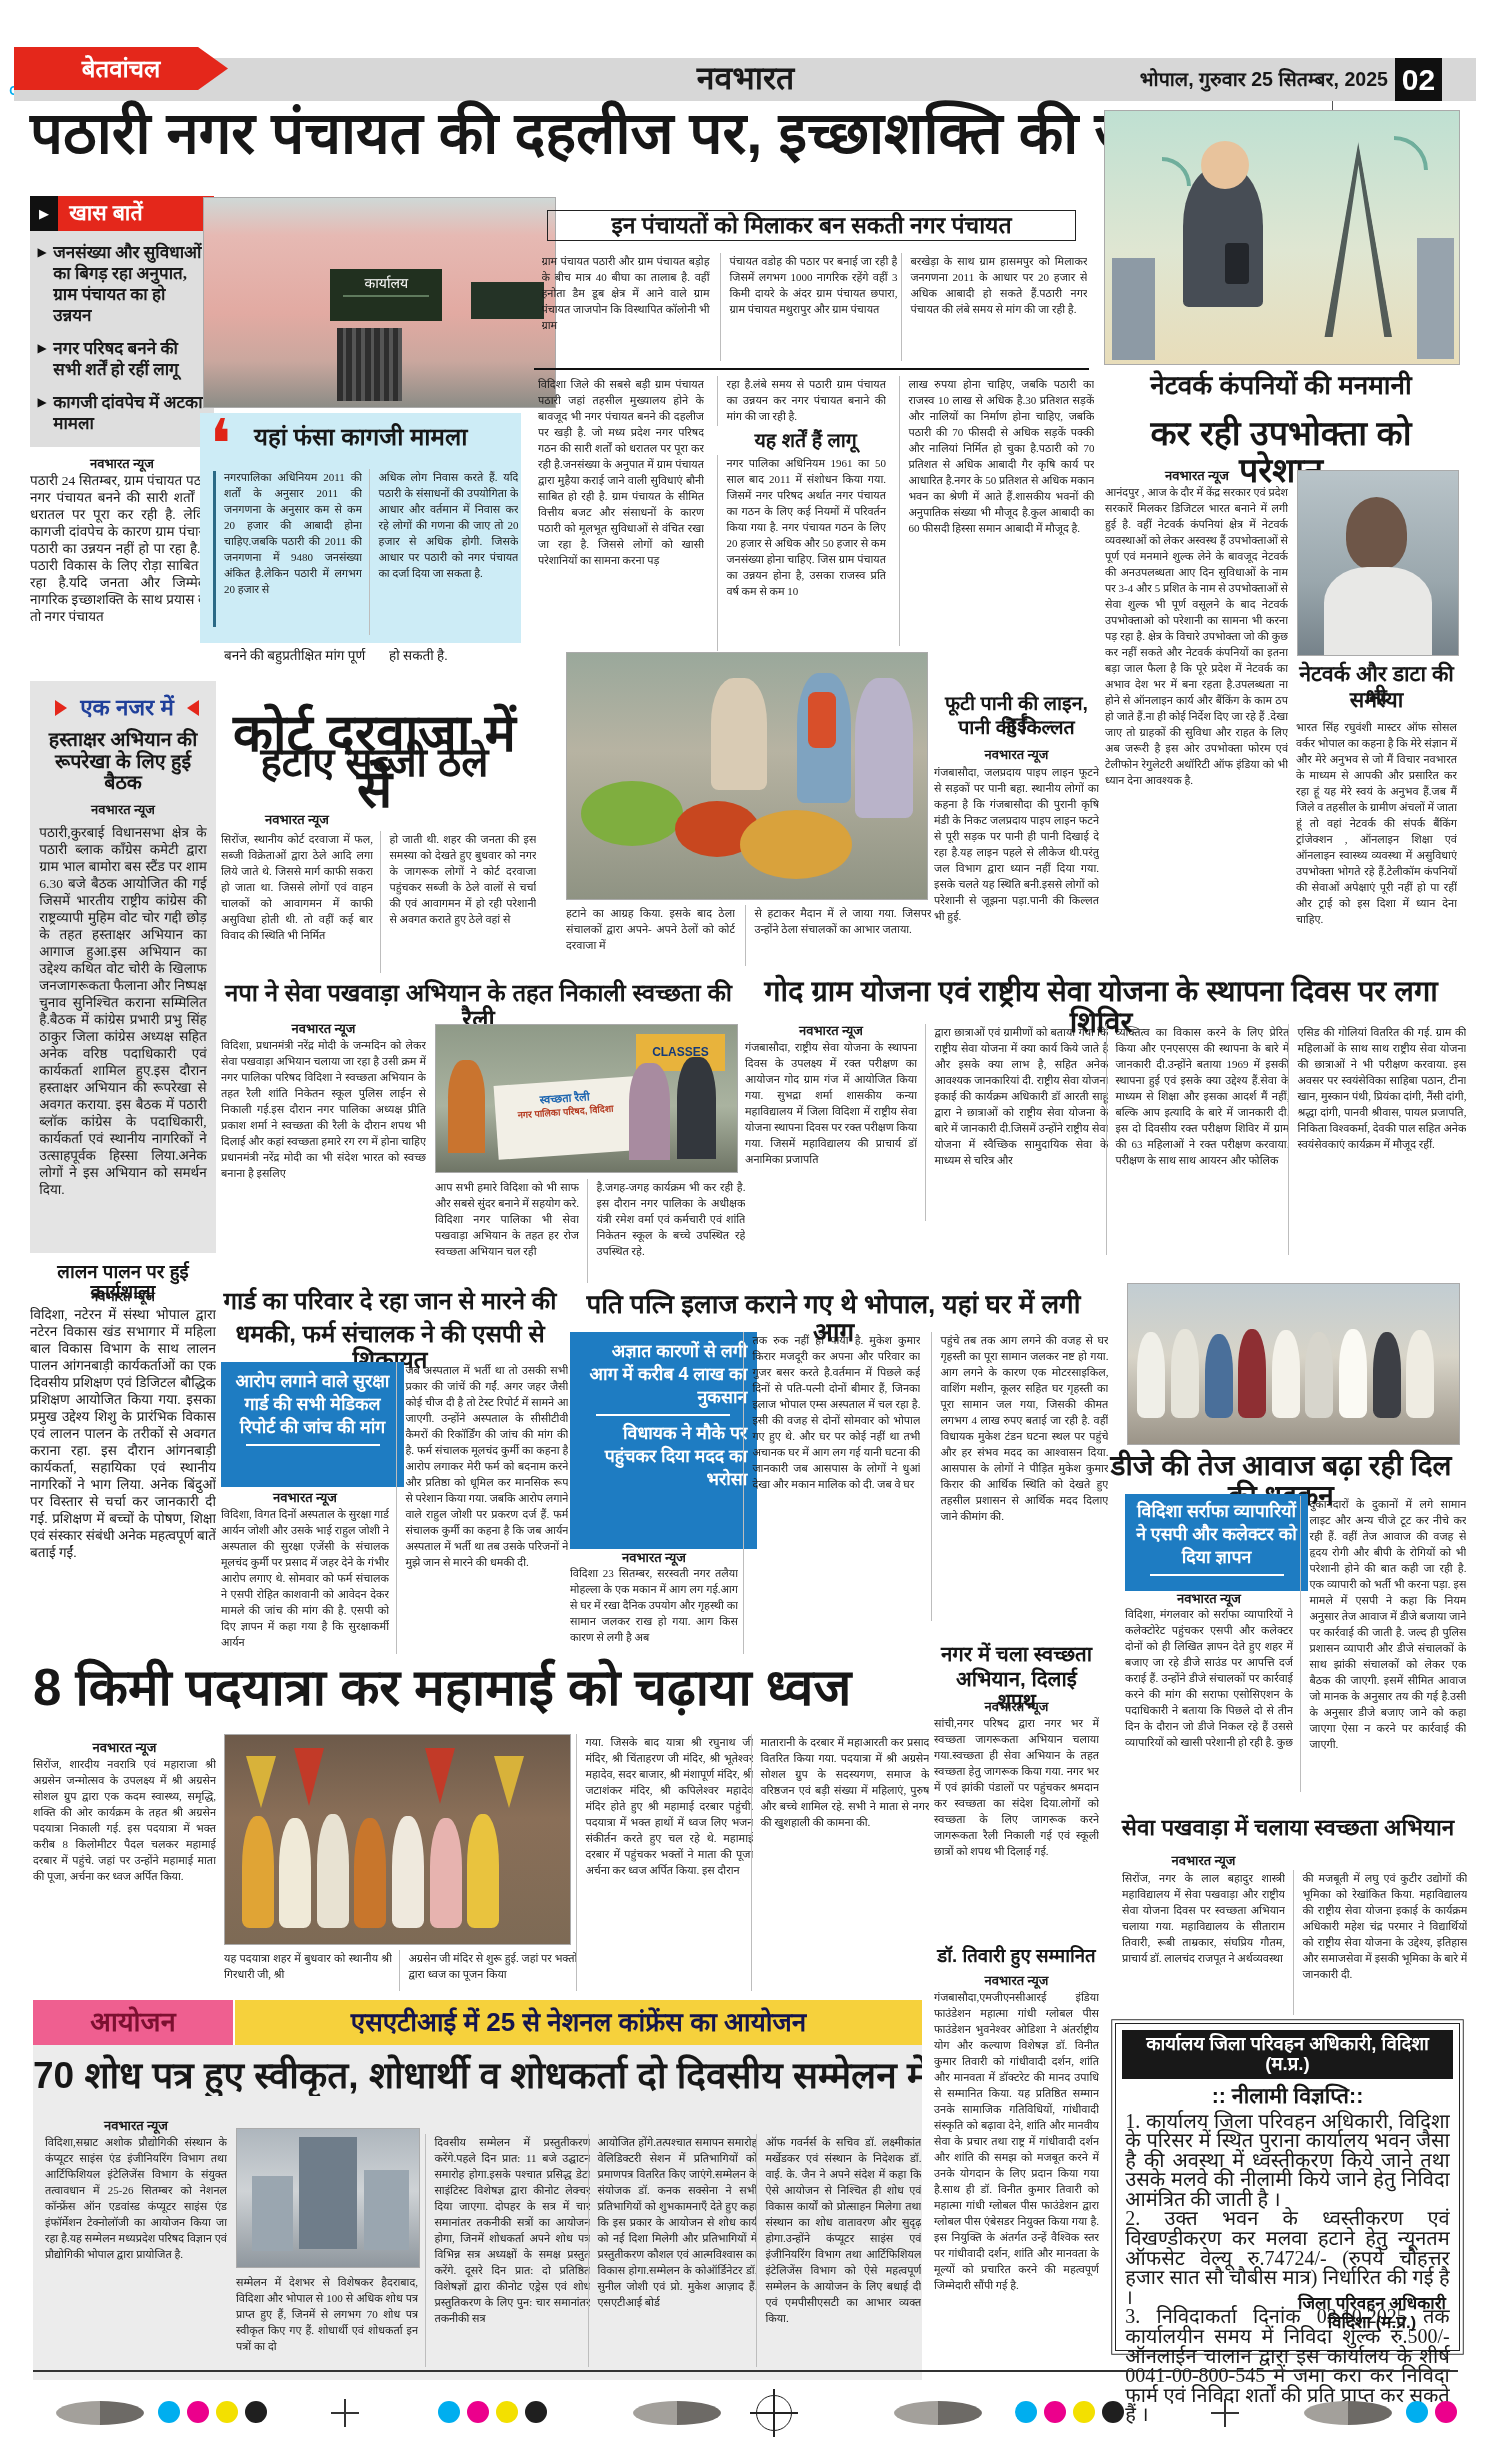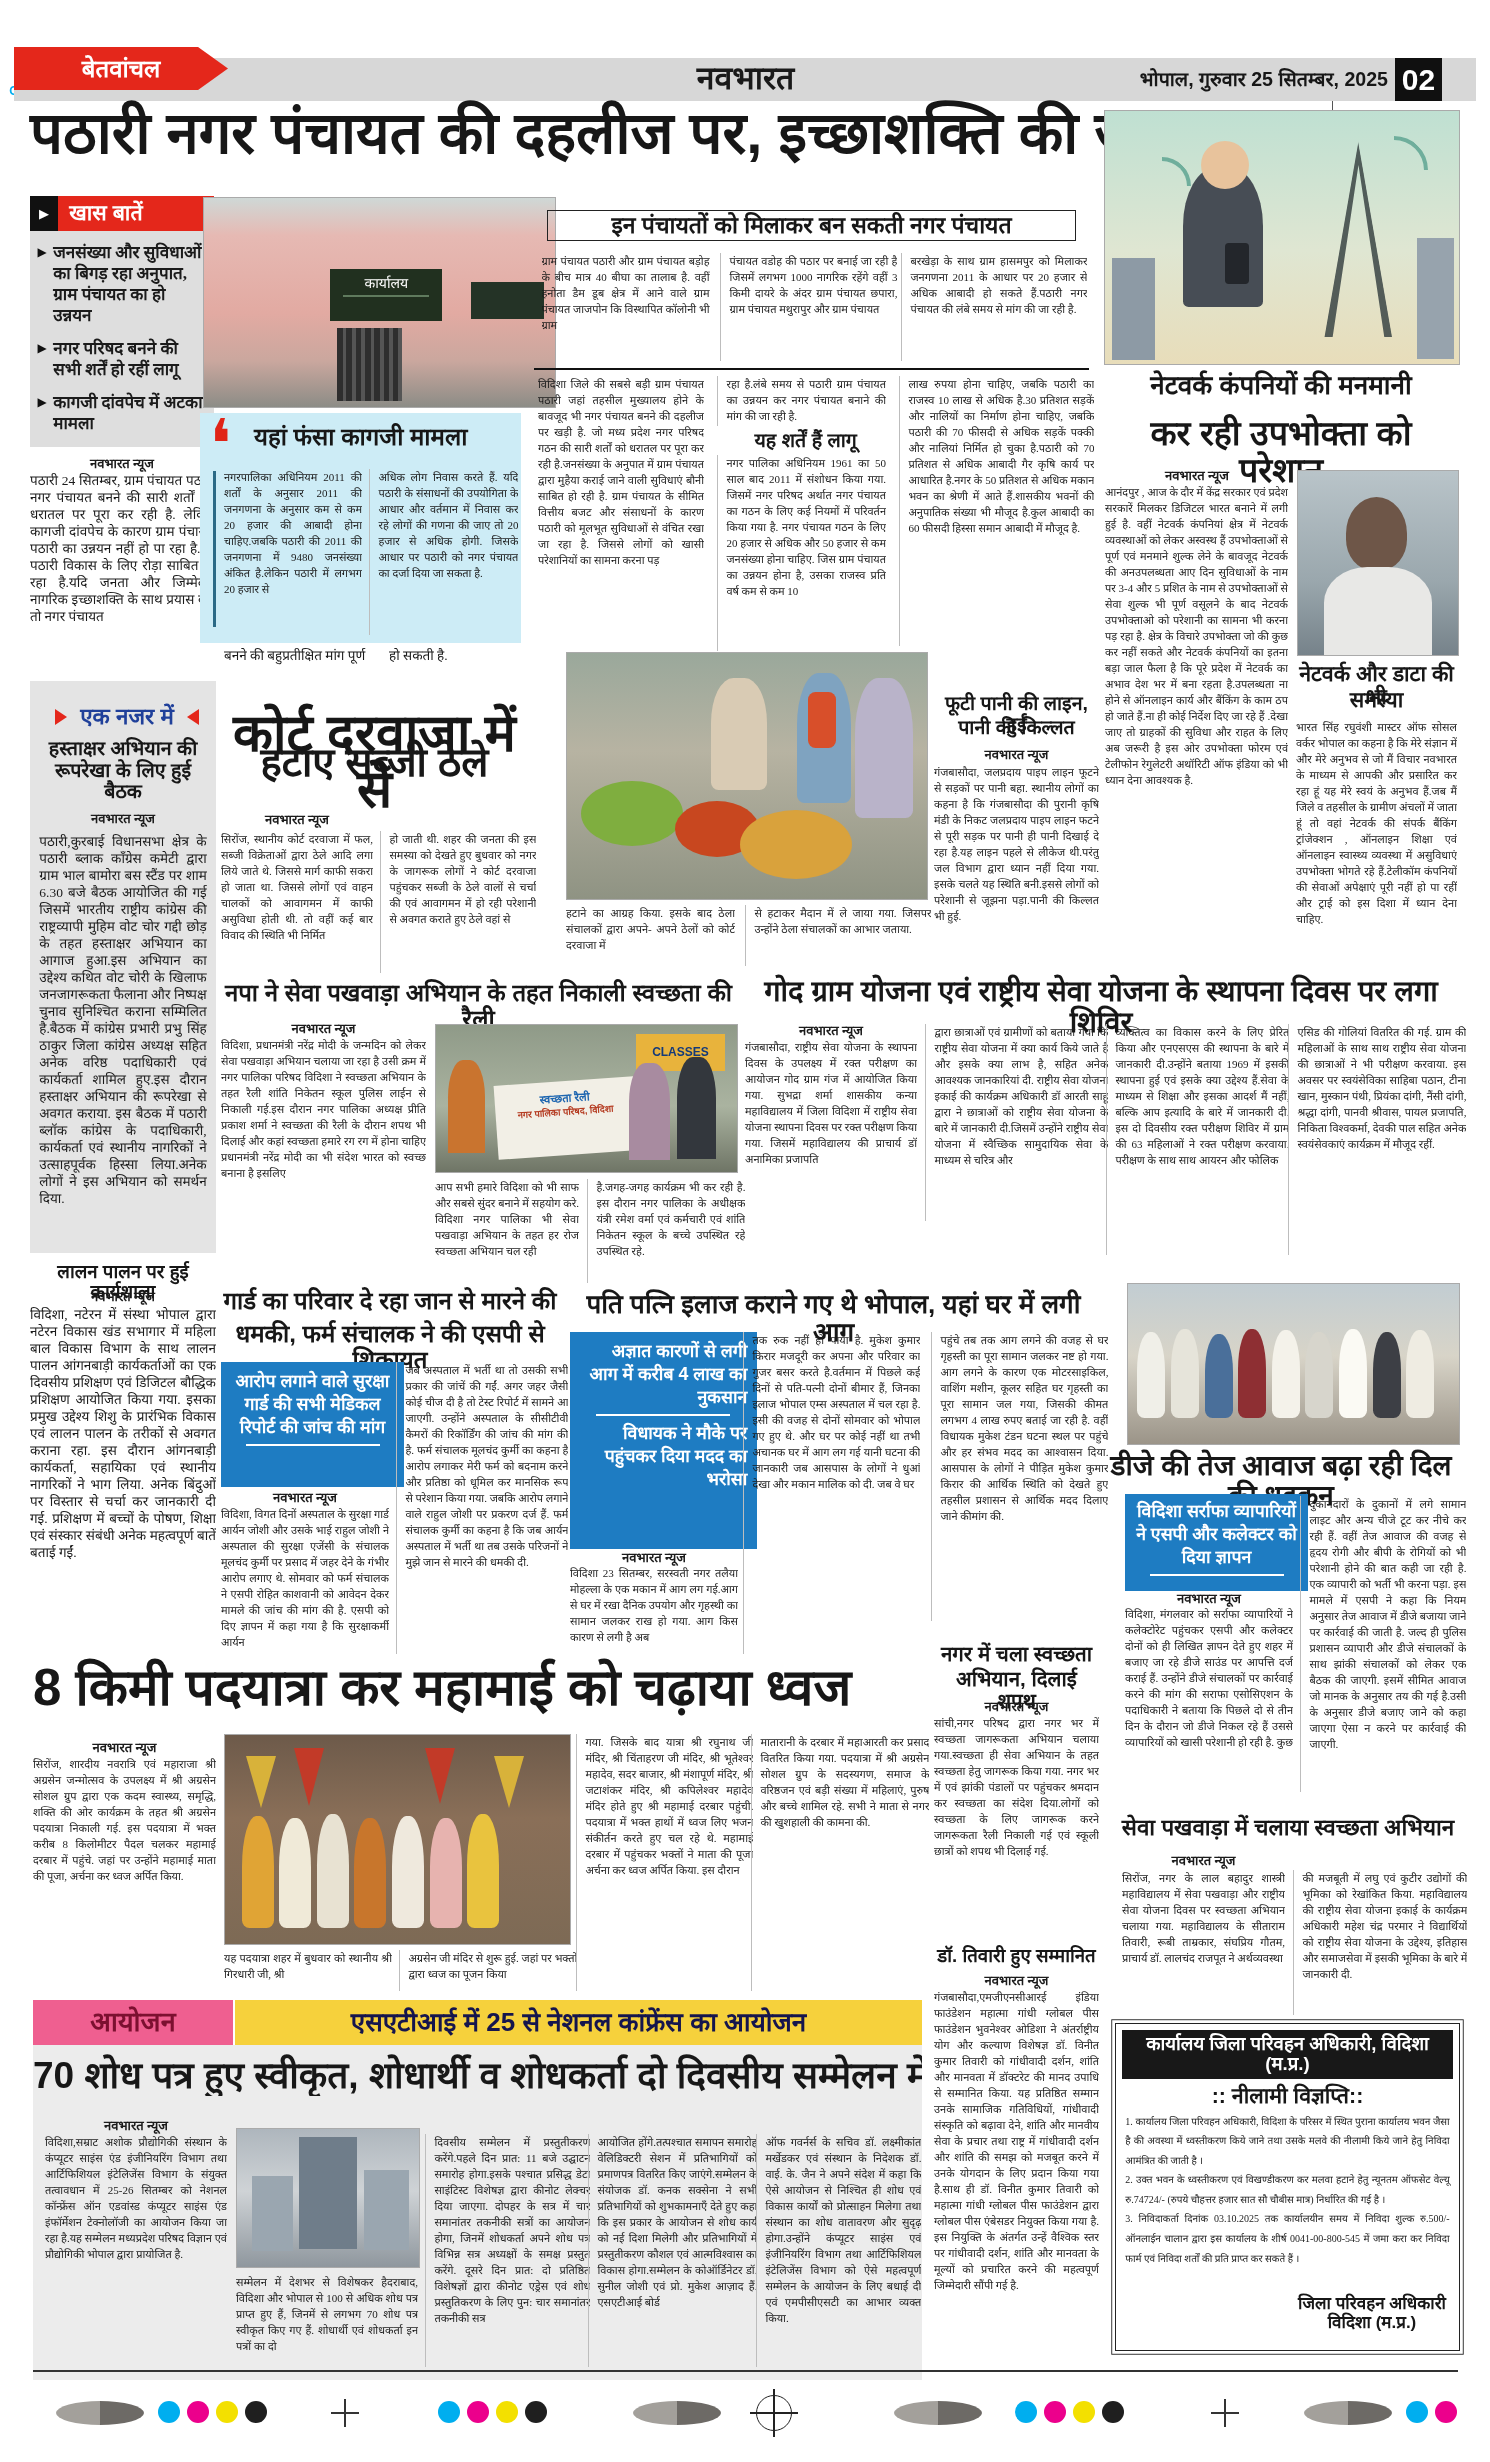--- a/index.html
+++ b/index.html
@@ -116,21 +116,21 @@
   <div class="ab body" style="left:1105px;top:484px;width:183px;height:484px;"><span>आनंदपुर , आज के दौर में केंद्र सरकार एवं प्रदेश सरकारें मिलकर डिजिटल भारत बनाने में लगी हुई है. वहीं नेटवर्क कंपनियां क्षेत्र में नेटवर्क व्यवस्थाओं को लेकर अस्वस्थ हैं उपभोक्ताओं से पूर्ण एवं मनमाने शुल्क लेने के बावजूद नेटवर्क की अनउपलब्धता आए दिन सुविधाओं के नाम पर 3-4 और 5 प्रशित के नाम से उपभोक्ताओं से सेवा शुल्क भी पूर्ण वसूलने के बाद नेटवर्क उपभोक्ताओ को परेशानी का सामना भी करना पड़ रहा है. क्षेत्र के विचारे उपभोक्ता जो की कुछ कर नहीं सकते और नेटवर्क कंपनियों का इतना बड़ा जाल फैला है कि पूरे प्रदेश में नेटवर्क का अभाव देश भर में बना रहता है.उपलब्धता ना होने से ऑनलाइन कार्य और बैंकिंग के काम ठप हो जाते हैं.ना ही कोई निर्देश दिए जा रहे हैं .देखा जाए तो ग्राहकों की सुविधा और राहत के लिए अब जरूरी है इस ओर उपभोक्ता फोरम एवं टेलीफोन रेगुलेटरी अथॉरिटी ऑफ इंडिया को भी ध्यान देना आवश्यक है.</span></div>
   <div class="ab photo" style="left:1297px;top:470px;width:160px;height:184px;background:linear-gradient(180deg,#b9c4c9 0%,#9aa7ad 60%,#76828a 100%);">
     <div style="position:absolute;left:30%;top:14%;width:61px;height:73px;background:#6e5648;border-radius:50% 50% 42% 42%;"></div>
     <div style="position:absolute;left:16%;top:52%;width:108px;height:89px;background:#e8e8e6;border-radius:40% 40% 0 0;"></div>
   </div>
   <div class="ab hd ctr" style="left:1295px;top:663px;width:163px;font-size:21.4px;"><span>नेटवर्क और डाटा की भी</span></div>
   <div class="ab hd ctr" style="left:1295px;top:689px;width:163px;font-size:21.4px;"><span>समस्या</span></div>
   <div class="ab body" style="left:1296px;top:719px;width:161px;height:248px;"><span>भारत सिंह रघुवंशी मास्टर ऑफ सोसल वर्कर भोपाल का कहना है कि मेरे संज्ञान में और मेरे अनुभव से जो मैं विचार नवभारत के माध्यम से आपकी और प्रसारित कर रहा हूं यह मेरे स्वयं के अनुभव हैं.जब मैं जिले व तहसील के ग्रामीण अंचलों में जाता हूं तो वहां नेटवर्क की संपर्क बैंकिंग ट्रांजेक्शन , ऑनलाइन शिक्षा एवं ऑनलाइन स्वास्थ्य व्यवस्था में असुविधाएं उपभोक्ता भोगते रहे हैं.टेलीकॉम कंपनियों की सेवाओं अपेक्षाएं पूरी नहीं हो पा रहीं और ट्राई को इस दिशा में ध्यान देना चाहिए.</span></div>
 
   <div class="ab" style="left:30px;top:681px;width:186px;height:572px;background:#e4e4e4;padding:0;">
-    <div class="ctr" style="padding-top:24px;margin-left:8px;">
+    <div class="ctr" style="padding-top:15px;margin-left:8px;">
       <span style="display:inline-block;width:0;height:0;border-top:8.4px solid transparent;border-bottom:8.4px solid transparent;border-left:12px solid #e4271b;vertical-align:middle;"></span>
       <span class="hd" style="color:#20409a;font-size:22.4px;margin:0 9.3px;vertical-align:middle;">एक नजर में</span>
       <span style="display:inline-block;width:0;height:0;border-top:8.4px solid transparent;border-bottom:8.4px solid transparent;border-right:12px solid #e4271b;vertical-align:middle;"></span>
     </div>
     <div class="hd ctr" style="font-size:19.6px;margin:9.3px 7.5px 0 7.5px;"><span>हस्ताक्षर अभियान की रूपरेखा के लिए हुई बैठक</span></div>
     <div class="by" style="margin-top:7.5px;"><span>नवभारत न्यूज</span></div>
     <div class="body2" style="margin:5.6px 9.3px 0 9.3px;height:438px;"><span>पठारी,कुरबाई विधानसभा क्षेत्र के पठारी ब्लाक काँग्रेस कमेटी द्वारा ग्राम भाल बामोरा बस स्टैंड पर शाम 6.30 बजे बैठक आयोजित की गई जिसमें भारतीय राष्ट्रीय कांग्रेस की राष्ट्रव्यापी मुहिम वोट चोर गद्दी छोड़ के तहत हस्ताक्षर अभियान का आगाज हुआ.इस अभियान का उद्देश्य कथित वोट चोरी के खिलाफ जनजागरूकता फैलाना और निष्पक्ष चुनाव सुनिश्चित कराना सम्मिलित है.बैठक में कांग्रेस प्रभारी प्रभु सिंह ठाकुर जिला कांग्रेस अध्यक्ष सहित अनेक वरिष्ठ पदाधिकारी एवं कार्यकर्ता शामिल हुए.इस दौरान हस्ताक्षर अभियान की रूपरेखा से अवगत कराया. इस बैठक में पठारी ब्लॉक कांग्रेस के पदाधिकारी, कार्यकर्ता एवं स्थानीय नागरिकों ने उत्साहपूर्वक हिस्सा लिया.अनेक लोगों ने इस अभियान को समर्थन दिया.</span></div>
   </div>
 
   <div class="ab hd ctr" style="left:30px;top:1262px;width:186px;font-size:18.6px;"><span>लालन पालन पर हुई कार्यशाला</span></div>
@@ -250,21 +250,21 @@
     </div>
     <div class="ab body" style="left:203px;top:229px;width:182px;height:93px;"><span>सम्मेलन में देशभर से विशेषकर हैदराबाद, विदिशा और भोपाल से 100 से अधिक शोध पत्र प्राप्त हुए हैं, जिनमें से लगभग 70 शोध पत्र स्वीकृत किए गए हैं. शोधार्थी एवं शोधकर्ता इन पत्रों का दो</span></div>
     <div class="ab body vl" style="left:392px;top:89px;width:156px;height:233px;"><span>दिवसीय सम्मेलन में प्रस्तुतीकरण करेंगे.पहले दिन प्रात: 11 बजे उद्घाटन समारोह होगा.इसके पश्चात प्रसिद्ध डेटा साइंटिस्ट विशेषज्ञ द्वारा कीनोट लेक्चर दिया जाएगा. दोपहर के सत्र में चार समानांतर तकनीकी सत्रों का आयोजन होगा, जिनमें शोधकर्ता अपने शोध पत्र विभिन्न सत्र अध्यक्षों के समक्ष प्रस्तुत करेंगे. दूसरे दिन प्रात: दो प्रतिष्ठित विशेषज्ञों द्वारा कीनोट एड्रेस एवं शोध प्रस्तुतिकरण के लिए पुन: चार समानांतर तकनीकी सत्र</span></div>
     <div class="ab body vl" style="left:555px;top:89px;width:160px;height:233px;"><span>आयोजित होंगे.तत्पश्चात समापन समारोह वेलिडिक्टरी सेशन में प्रतिभागियों को प्रमाणपत्र वितरित किए जाएंगे.सम्मेलन के संयोजक डॉ. कनक सक्सेना ने सभी प्रतिभागियों को शुभकामनाएँ देते हुए कहा कि इस प्रकार के आयोजन से शोध कार्य को नई दिशा मिलेगी और प्रतिभागियों में प्रस्तुतीकरण कौशल एवं आत्मविश्वास का विकास होगा.सम्मेलन के कोऑर्डिनेटर डॉ. सुनील जोशी एवं प्रो. मुकेश आज़ाद हैं. एसएटीआई बोर्ड</span></div>
     <div class="ab body vl" style="left:723px;top:89px;width:156px;height:233px;"><span>ऑफ गवर्नर्स के सचिव डॉ. लक्ष्मीकांत मर्खेडकर एवं संस्थान के निदेशक डॉ. वाई. के. जैन ने अपने संदेश में कहा कि ऐसे आयोजन से निश्चित ही शोध एवं विकास कार्यों को प्रोत्साहन मिलेगा तथा संस्थान का शोध वातावरण और सुदृढ़ होगा.उन्होंने कंप्यूटर साइंस एवं इंजीनियरिंग विभाग तथा आर्टिफिशियल इंटेलिजेंस विभाग को ऐसे महत्वपूर्ण सम्मेलन के आयोजन के लिए बधाई दी एवं एमपीसीएसटी का आभार व्यक्त किया.</span></div>
   </div>
 
   <div class="ab" style="left:1115px;top:2023px;width:343px;height:326px;border:0.9px solid #222;box-shadow:0 0 0 2.8px #fff, 0 0 0 3.7px #222;">
     <div class="hd ctr" style="margin:5.6px;background:#181818;color:#fff;font-size:18.6px;padding:4.7px 0;"><span>कार्यालय जिला परिवहन अधिकारी, विदिशा (म.प्र.)</span></div>
     <div class="hd ctr" style="font-size:21.4px;margin-top:1.9px;"><span>:: नीलामी विज्ञप्ति::</span></div>
-    <div style="padding:3.7px 9.3px 0 9.3px;font-size:10px;line-height:19.6px;text-align:justify;">
+    <div style="padding:3.7px 9.3px 0 9.3px;font-size:20px;line-height:19.6px;text-align:justify;">
       <div>1. कार्यालय जिला परिवहन अधिकारी, विदिशा के परिसर में स्थित पुराना कार्यालय भवन जैसा है की अवस्था में ध्वस्तीकरण किये जाने तथा उसके मलवे की नीलामी किये जाने हेतु निविदा आमंत्रित की जाती है ।</div>
       <div>2. उक्त भवन के ध्वस्तीकरण एवं विखण्डीकरण कर मलवा हटाने हेतु न्यूनतम ऑफसेट वेल्यू रु.74724/- (रुपये चौहत्तर हजार सात सौ चौबीस मात्र) निर्धारित की गई है ।</div>
       <div>3. निविदाकर्ता दिनांक 03.10.2025 तक कार्यालयीन समय में निविदा शुल्क रु.500/- ऑनलाईन चालान द्वारा इस कार्यालय के शीर्ष 0041-00-800-545 में जमा करा कर निविदा फार्म एवं निविदा शर्तों की प्रति प्राप्त कर सकते हैं ।</div>
     </div>
     <div class="hd" style="position:absolute;right:13px;bottom:18px;font-size:17px;text-align:center;">
       <div>जिला परिवहन अधिकारी</div>
       <div>विदिशा (म.प्र.)</div>
     </div>
   </div>
 

